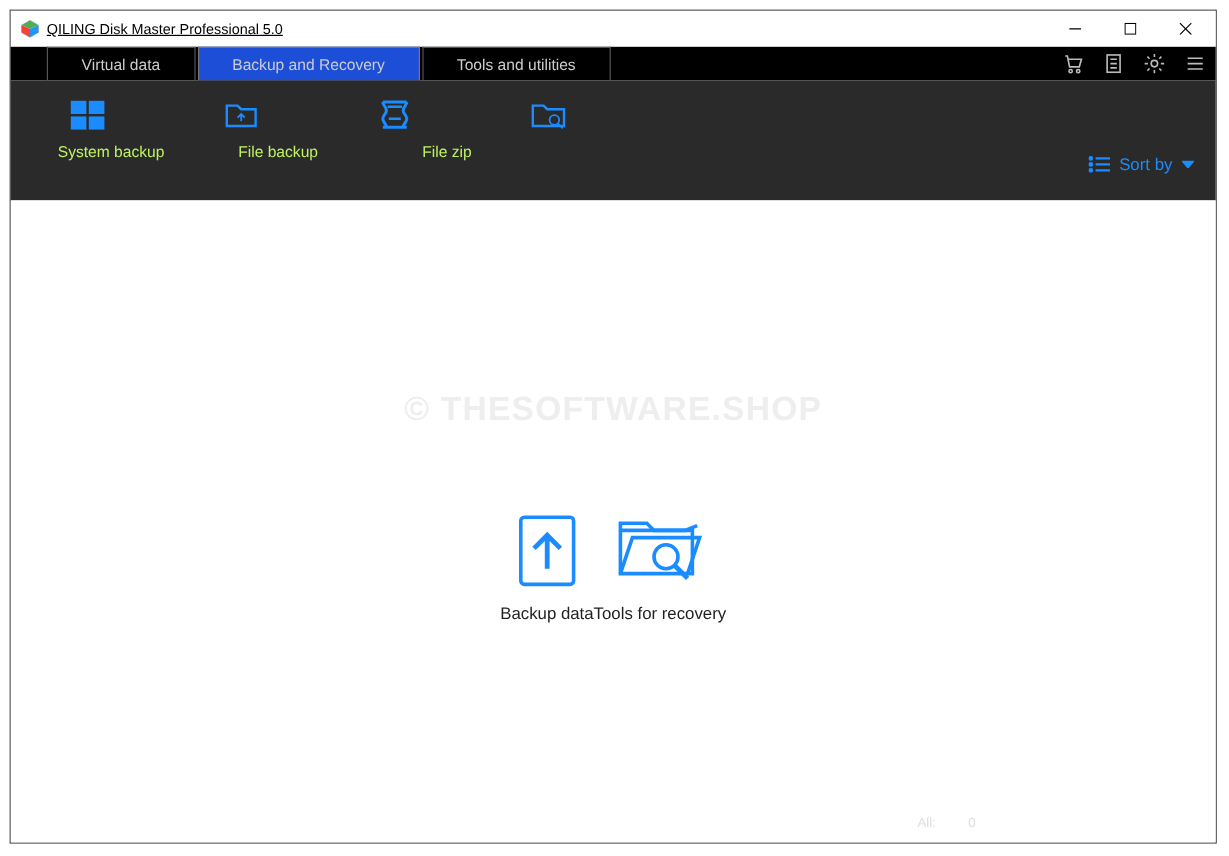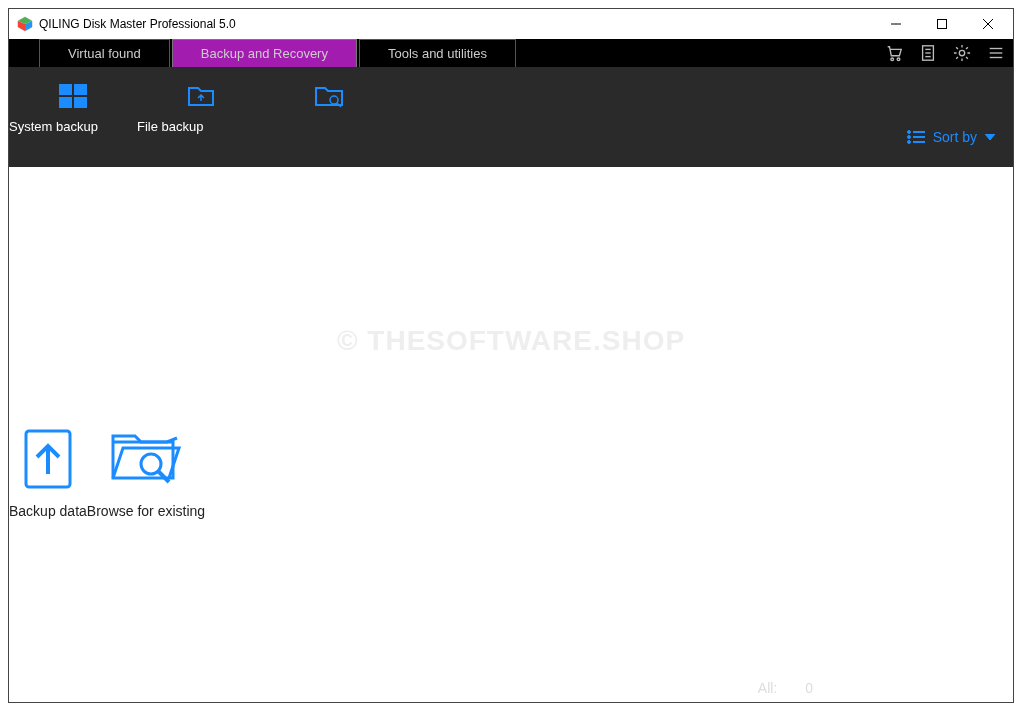--- a/index.html
+++ b/index.html
@@ -2,49 +2,49 @@
 <html><head>
 <meta charset="utf-8">
 <style>
 * { margin: 0; padding: 0; box-sizing: border-box; font-family: "Segoe UI", Arial, sans-serif; }
 body { background: #fff; width: 1024px; height: 713px; overflow: hidden; }
 
 .window { width: 1006px; height: 695px; margin: 8px; border: 1px solid #444; background: #fff; display: flex; flex-direction: column; }
 
 .titlebar { height: 30px; background: #fff; display: flex; align-items: center; padding: 0 2px; }
 .titlebar .logo { width: 16px; height: 16px; margin: 0 6px; }
-.titlebar .title { font-size: 12px; color: #000; flex: 1; }
+.titlebar .title { font-size: 12px; color: #000; flex: 1; text-decoration: underline; }
 .titlebar .winbtn { width: 46px; height: 30px; display: flex; align-items: center; justify-content: center; cursor: pointer; }
 .titlebar .winbtn svg { width: 10px; height: 10px; }
 
 .tabbar { height: 28px; background: #000; display: flex; align-items: stretch; padding-left: 30px; }
 .tab { padding: 0 28px; color: #ccc; font-size: 13px; display: flex; align-items: center; border: 1px solid #555; border-bottom: none; margin-right: 2px; cursor: pointer; }
-.tab.active { background: #a21caf; border-color: #777; }
+.tab.active { background: #1d4ed8; border-color: #777; }
 .tabspacer { flex: 1; }
 .tabicon { width: 34px; display: flex; align-items: center; justify-content: center; cursor: pointer; }
 .tabicon svg { width: 18px; height: 18px; stroke: #bbb; fill: none; stroke-width: 1.5; }
 
 .toolbar { height: 100px; background: #2a2a2a; display: flex; align-items: flex-start; padding-top: 12px; position: relative; }
-.toolbtn { width: 128px; text-align: left; color: #ffffff; font-size: 13px; cursor: pointer; }
+.toolbtn { width: 128px; text-align: right; color: #bef264; font-size: 13px; cursor: pointer; }
 .toolbtn .ico { height: 34px; display: flex; align-items: center; justify-content: center; margin-bottom: 6px; }
 .toolbtn .ico svg { stroke: #1a8cff; fill: none; stroke-width: 2; }
 .toolbtn .lbl { line-height: 1.2; font-weight: 300; }
 
 .sortby { position: absolute; right: 18px; bottom: 22px; color: #1a8cff; font-size: 14px; display: flex; align-items: center; gap: 8px; cursor: pointer; }
 .sortby svg { stroke: #1a8cff; fill: none; }
 
 .content { flex: 1; background: #fff; position: relative; }
 .watermark { position: absolute; top: 158px; left: 0; right: 0; text-align: center; font-size: 28px; font-weight: 700; color: #eee; letter-spacing: 1px; }
 .msg { position: absolute; top: 184px; left: 200px; color: #c7c7c7; font-size: 20px; font-weight: 600; line-height: 1.65; }
-.actions { position: absolute; top: 260px; left: 0; right: 0; display: flex; }
+.actions { position: absolute; top: 260px; left: 0; right: 0; display: flex; justify-content: center; }
 .actbtn { text-align: center; cursor: pointer; }
 .actbtn .ico { height: 64px; display: flex; align-items: center; justify-content: center; margin-bottom: 12px; }
 .actbtn .ico svg { stroke: #1a8cff; }
 .actbtn .lbl { font-size: 14px; color: #222; }
-.statusbar { height: 22px; background: #fff; text-align: right; padding-right: 200px; color: #ddd; font-size: 14px; }
+.statusbar { height: 22px; background: #fff; text-align: right; padding-right: 200px; color: #ddd; font-size: 11px; }
 .statusbar span { margin-left: 24px; }
 </style>
 </head>
 <body>
 
 <div class="window">
 
   <div class="titlebar">
     <svg class="logo" viewBox="0 0 16 16">
       <polygon points="8,1 15,5 15,11 8,15 1,11 1,5" fill="#fff" stroke="#888" stroke-width="0.5"></polygon>
@@ -65,21 +65,21 @@
       </div>
     <div class="winbtn">
         <svg viewBox="0 0 10 10">
           <line x1="0" y1="0" x2="10" y2="10" stroke="#000" stroke-width="1"></line>
           <line x1="10" y1="0" x2="0" y2="10" stroke="#000" stroke-width="1"></line>
         </svg>
       </div>
   </div>
 
   <div class="tabbar">
-    <div class="tab">Virtual found</div>
+    <div class="tab">Virtual data</div>
     <div class="tab active">Backup and Recovery</div>
     <div class="tab">Tools and utilities</div>
     <div class="tabspacer"></div>
     <div class="tabicon">
         <svg viewBox="0 0 20 20">
           <path d="M3 3h2l2 10h9l2-7H6"></path>
           <circle cx="8" cy="17" r="1.5"></circle>
           <circle cx="15" cy="17" r="1.5"></circle>
         </svg>
       </div>
@@ -122,20 +122,30 @@
       <div class="ico">
           <svg width="30" height="30" viewBox="0 0 30 30">
             <path d="M3 7h9l3 3h12v14H3z"></path>
             <path d="M15 20v-6M12 17l3-3 3 3" stroke-width="1.5"></path>
           </svg>
         </div>
       <div class="lbl">File backup</div>
     </div>
     <div class="toolbtn">
       <div class="ico">
+          <svg width="28" height="30" viewBox="0 0 28 30">
+            <path d="M4 4h20M4 4c0 3 3 4 3 7s-3 4-3 7 3 4 3 7M24 4c0 3-3 4-3 7s3 4 3 7-3 4-3 7M4 25h20" stroke-width="2.5"></path>
+            <line x1="8" y1="8" x2="20" y2="8"></line>
+            <line x1="9" y1="18" x2="19" y2="18"></line>
+          </svg>
+        </div>
+      <div class="lbl">File zip</div>
+    </div>
+    <div class="toolbtn">
+      <div class="ico">
           <svg width="32" height="30" viewBox="0 0 32 30">
             <path d="M3 7h9l3 3h14v14H3z"></path>
             <circle cx="21" cy="19" r="4" stroke-width="1.5"></circle>
             <line x1="24" y1="22" x2="28" y2="26" stroke-width="1.5"></line>
           </svg>
         </div>
     </div>
     <div class="sortby">
       <svg width="18" height="14" viewBox="0 0 18 14">
           <circle cx="2" cy="2" r="1.5" fill="#1a8cff"></circle>
@@ -167,21 +177,21 @@
       <div class="actbtn">
         <div class="ico">
             <svg width="78" height="62" viewBox="0 0 78 62" fill="none" stroke-width="3">
               <path d="M6 14V8h22l6 6h32v36H6z"></path>
               <path d="M6 14h54l10-4"></path>
               <path d="M6 50L16 20h56L62 50"></path>
               <circle cx="44" cy="36" r="10"></circle>
               <line x1="51" y1="43" x2="62" y2="54" stroke-width="4"></line>
             </svg>
           </div>
-        <div class="lbl">Browse for existing</div>
+        <div class="lbl">Tools for recovery</div>
       </div>
     </div>
   </div>
 
   <div class="statusbar">
     <span>All:</span>
     <span>0</span>
   </div>
 
 </div>

